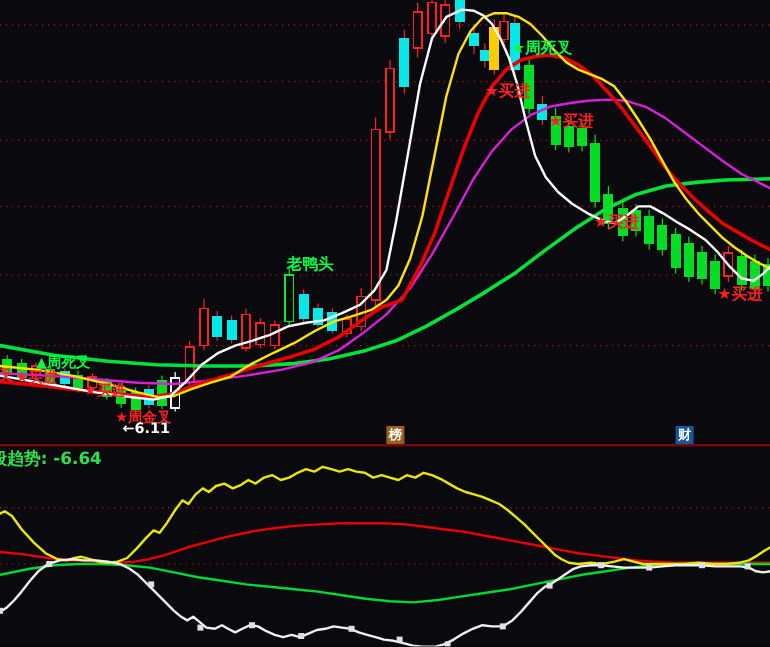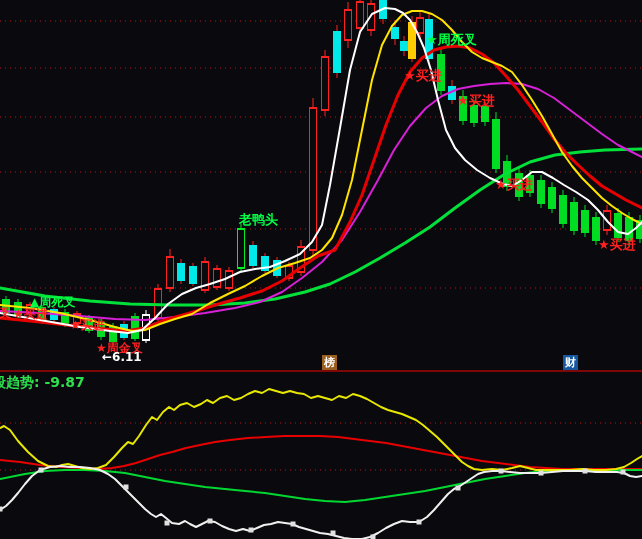--- a/index.html
+++ b/index.html
@@ -184,16 +184,16 @@
       <rect x="370.5" y="162.5" width="5" height="5" fill="#e0e0e0"></rect>
       <rect x="416.5" y="147.5" width="5" height="5" fill="#e0e0e0"></rect>
       <rect x="455.5" y="113.5" width="5" height="5" fill="#e0e0e0"></rect>
       <rect x="498.5" y="96.5" width="5" height="5" fill="#e0e0e0"></rect>
       <rect x="538.5" y="98.5" width="5" height="5" fill="#e0e0e0"></rect>
       <rect x="582.5" y="96.5" width="5" height="5" fill="#e0e0e0"></rect>
       <rect x="620.5" y="97.5" width="5" height="5" fill="#e0e0e0"></rect>
     </svg>
 
   <div id="indicator-label" style="color: rgb(46, 224, 78);">
-    <span>段</span><span>趋势: -9.87</span>
+    <span>段</span><span>趋势: -6.64</span>
   </div>
 
 </div>
 
 </body></html>

